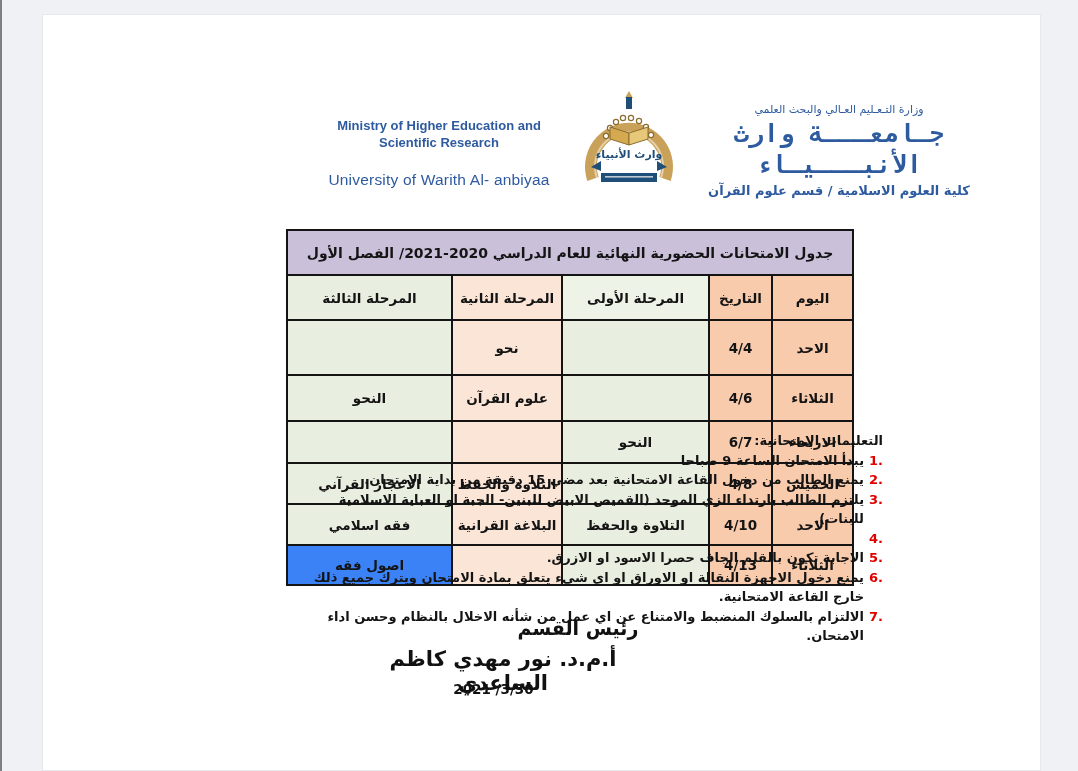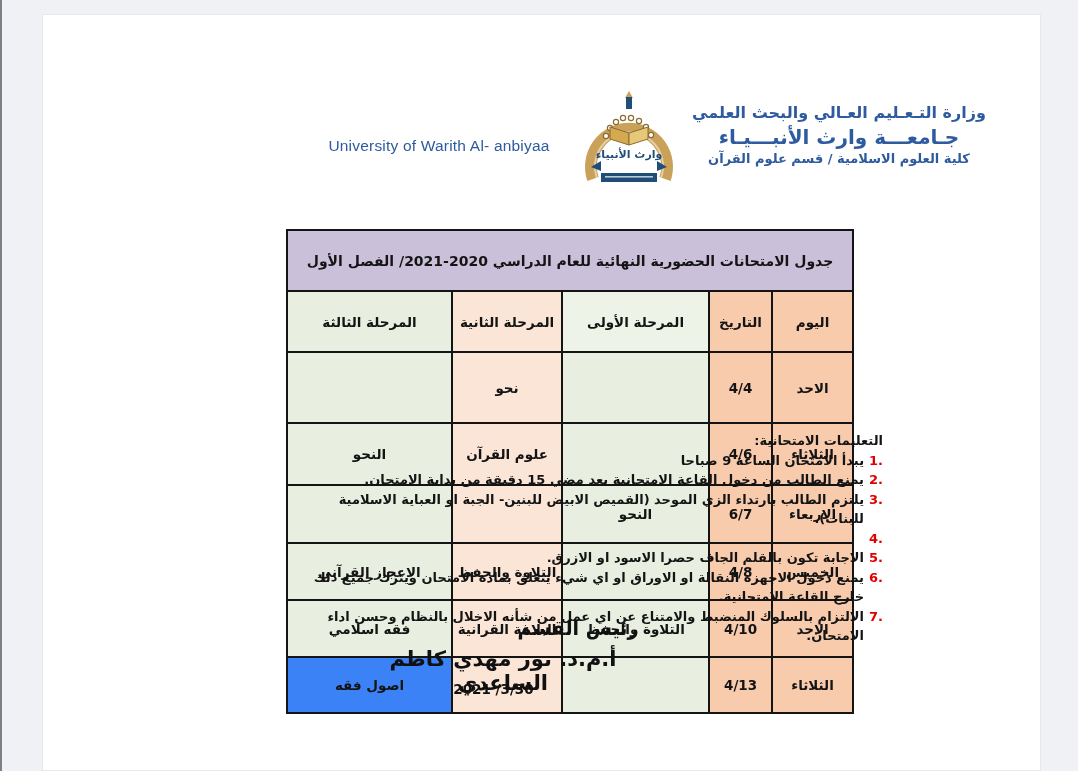--- a/index.html
+++ b/index.html
@@ -18,32 +18,32 @@
     position:absolute;left:246px;top:102px;width:300px;text-align:center;
     color:#2e5b9f;font-family:"Liberation Sans",sans-serif;
   }
   .en-ministry{font-size:13px;font-weight:600;line-height:17px;}
   .en-univ{font-size:15.5px;font-weight:500;margin-top:20px;letter-spacing:.2px;}
   .logo-wrap{position:absolute;left:534px;top:76px;width:104px;height:104px;}
   .ar-block{
     position:absolute;left:645px;top:88px;width:302px;text-align:center;
     color:#2e5b9f;direction:rtl;
   }
-  .ar-ministry{font-size:16px;font-weight:700;}
-  .ar-univ{font-size:20px;font-weight:700;margin-top:3px;}
+  .ar-ministry{font-size:11px;font-weight:400;}
+  .ar-univ{font-size:25px;font-weight:700;margin-top:3px;font-family:Liberation Mono, monospace;}
   .ar-college{font-size:13px;font-weight:700;margin-top:2px;}
   
   .exam-table{
     position:absolute;left:243px;top:214px;width:566px;
     border-collapse:collapse;table-layout:fixed;
     font-size:13.5px;font-weight:700;color:#141414;
   }
   .exam-table th,.exam-table td{
     border:2px solid #141414;text-align:center;vertical-align:middle;
-    padding:19px 3px;overflow:hidden;white-space:nowrap;
+    padding:11px 3px;overflow:hidden;white-space:nowrap;
   }
   .title-row th{background:#cbc0da;height:21px;font-size:14px;}
   .head-row th{height:21px;}
   .c-day,.c-date{background:#f8cbad;}
   .c-green{background:#e9efe0;}
   .c-green-pale{background:#eef3e8;}
   .c-peach2{background:#fbe5d6;}
   .c-dgreen{background:#3b82f6;}
   tbody tr:nth-child(1) td{height:31px;}
   tbody tr:nth-child(2) td{height:22px;}
@@ -70,20 +70,24 @@
     font-size:13.5px;font-weight:700;color:#111;}
 </style>
 </head>
 <body>
 
 <div class="edge-line"></div>
 
 <div class="page">
 
   <div class="en-block">
+    <div class="en-ministry">
+      <div>Ministry of Higher Education and</div>
+      <div>Scientific Research</div>
+    </div>
     <div class="en-univ">University of Warith Al- anbiyaa</div>
   </div>
 
   <div class="logo-wrap">
     <svg width="104" height="104" viewBox="0 0 104 104">
 
       <polygon points="48,7 56,7 52,0" fill="#c9a159"></polygon>
       <rect x="49" y="6" width="6" height="12" fill="#1f4e79"></rect>
 
       <path d="M 16 88 A 38 38 0 1 1 88 88" fill="none" stroke="#c9a159" stroke-width="12"></path>

